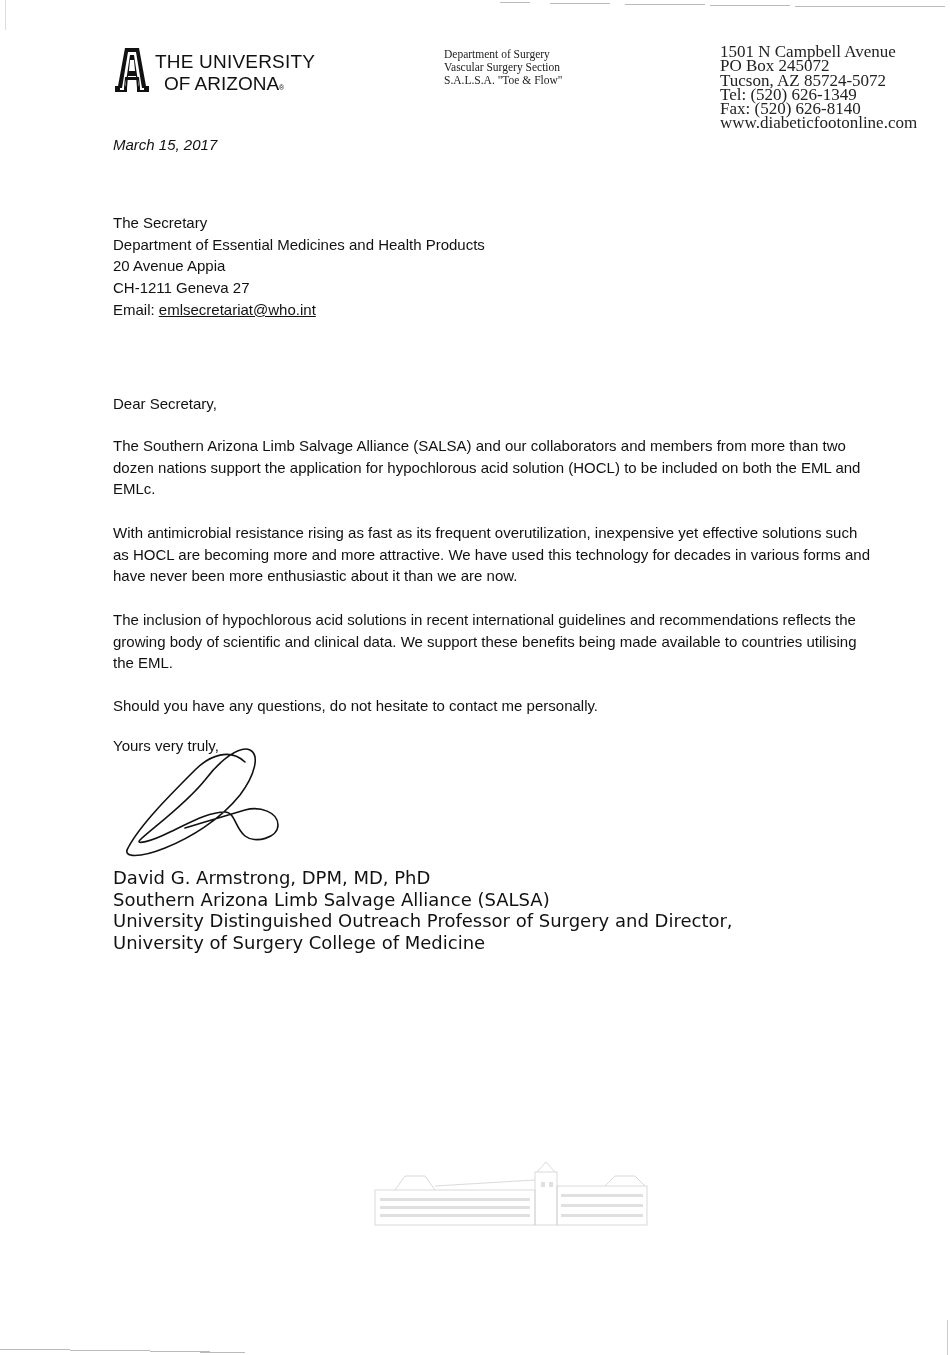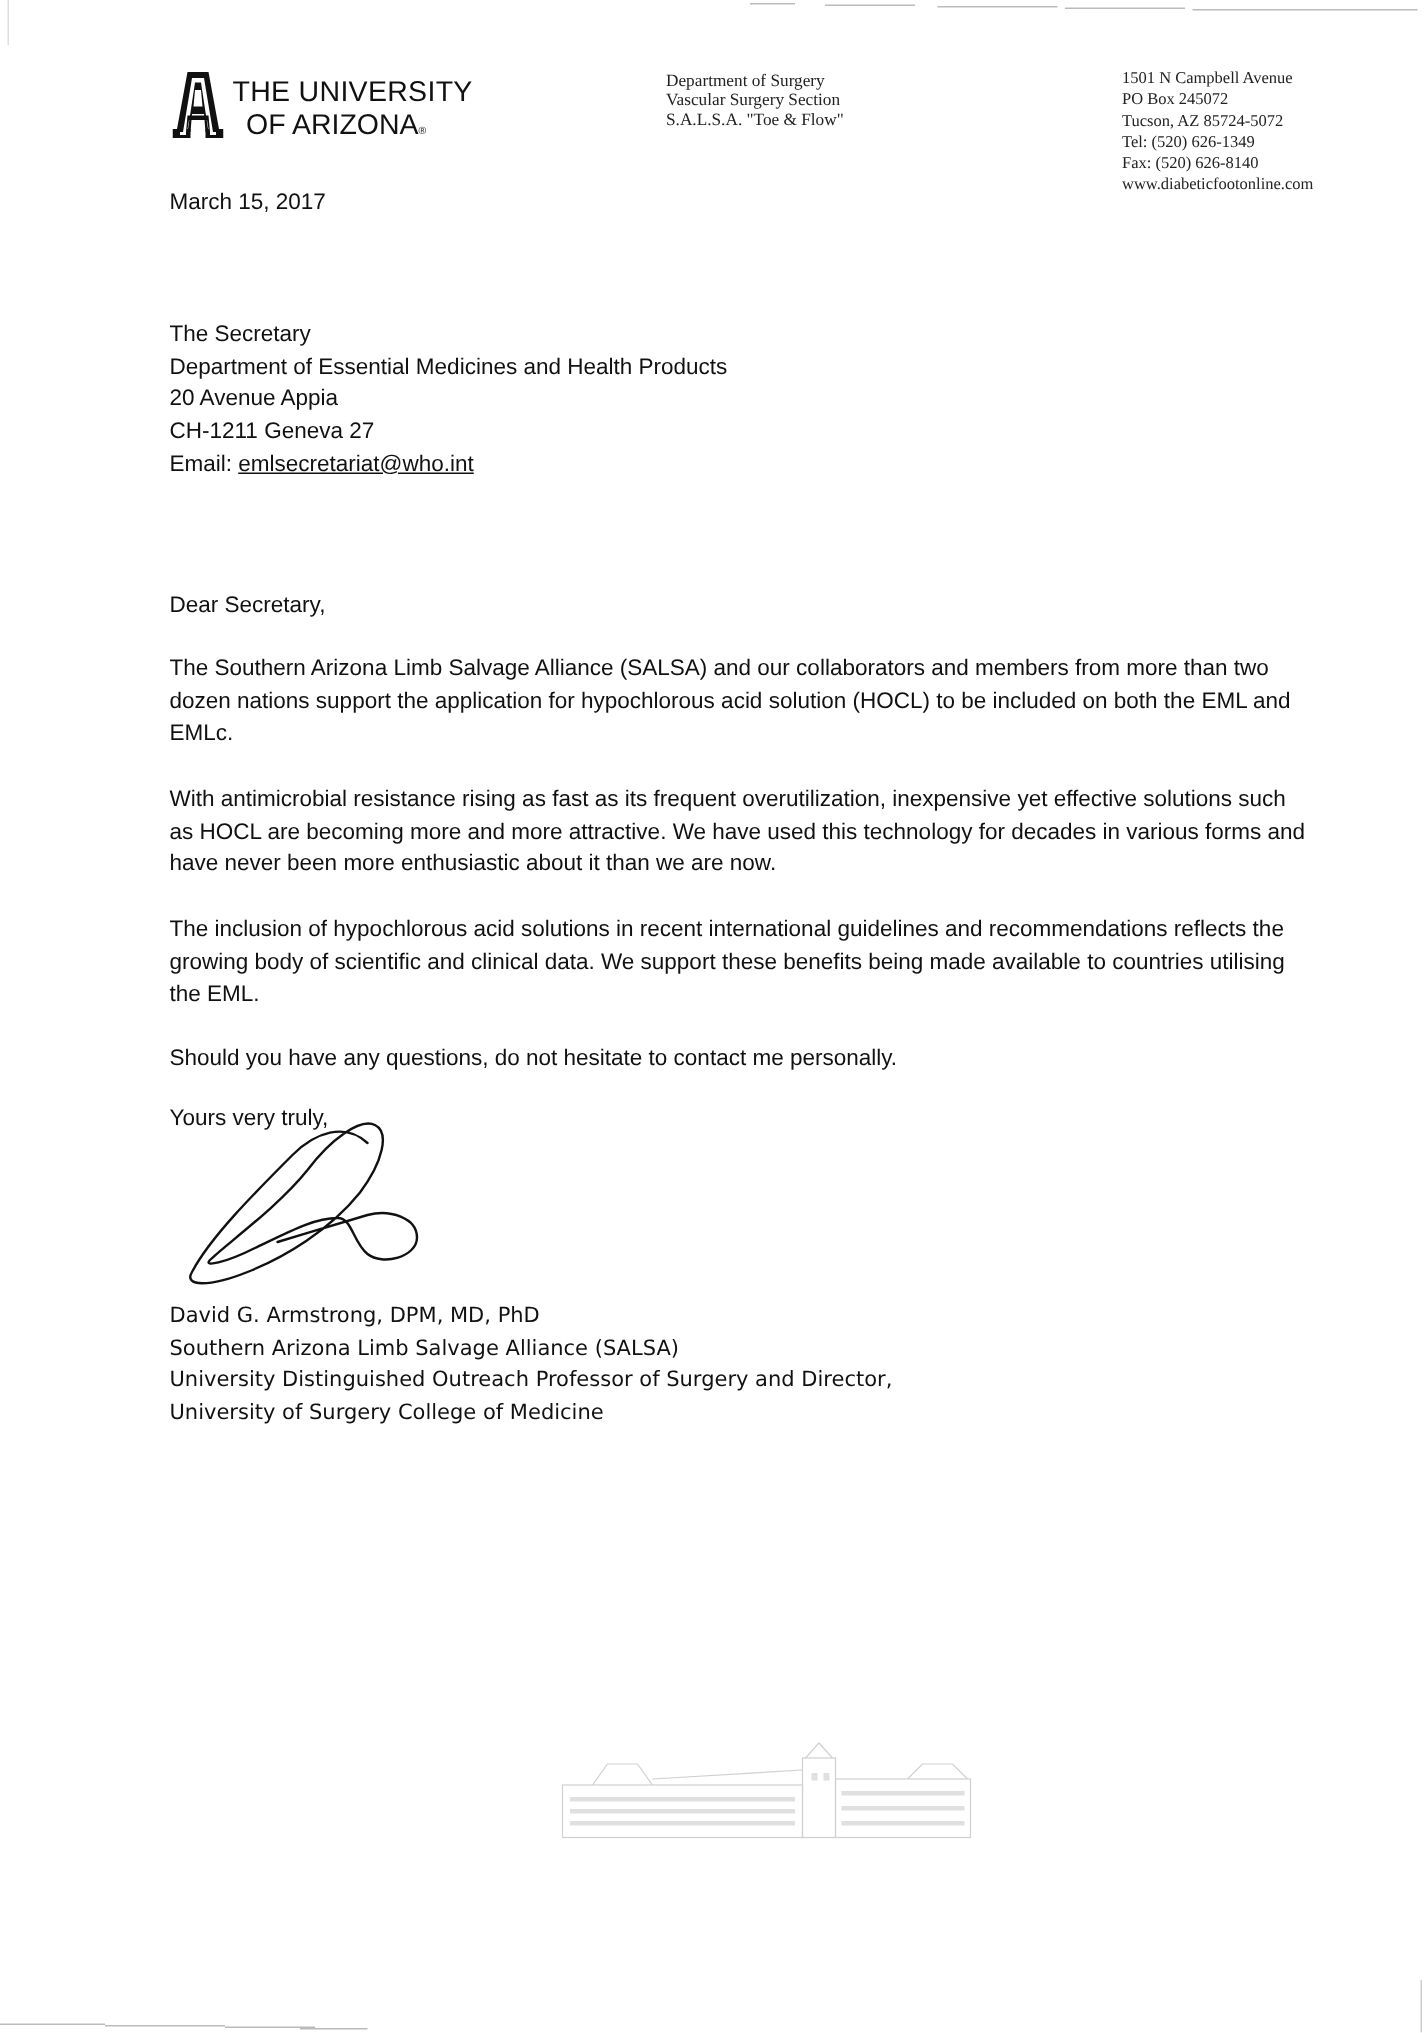--- a/index.html
+++ b/index.html
@@ -13,35 +13,35 @@
   .right-rule { position: absolute; right: 2px; bottom: 0; width: 1px; height: 35px; background: #ccc; }
 
   .logo { position: absolute; left: 115px; top: 46px; display: flex; align-items: flex-start; }
   .logo-mark { width: 34px; height: 48px; }
   .logo-text { margin-left: 6px; font-family: "Liberation Sans", sans-serif; color: #111; line-height: 1; }
   .logo-line1 { font-size: 19px; letter-spacing: 0.2px; margin-top: 6px; }
   .logo-line2 { font-size: 19px; margin-top: 3px; padding-left: 9px; }
   .reg { font-size: 7px; vertical-align: baseline; }
 
   .dept { position: absolute; left: 444px; top: 48px; font-family: "Liberation Serif", serif; font-size: 11.5px; line-height: 13px; color: #222; }
-  .addr { position: absolute; left: 720px; top: 45px; font-family: "Liberation Serif", serif; font-size: 11px; line-height: 14.3px; color: #222; margin-left: 28px; }
+  .addr { position: absolute; left: 720px; top: 45px; font-family: "Liberation Serif", serif; font-size: 17px; line-height: 14.3px; color: #222; }
 
   .body-text { font-family: "Liberation Sans", sans-serif; font-size: 15px; color: #111; }
-  .date { position: absolute; left: 113px; top: 126px; }
+  .date { position: absolute; left: 113px; top: 136px; font-style: italic; }
   .recipient { position: absolute; left: 113px; top: 212px; line-height: 21.7px; }
   .recipient a { color: #111; text-decoration: underline; }
   .salutation { position: absolute; left: 113px; top: 395px; }
   .para { position: absolute; left: 113px; width: 760px; line-height: 21.5px; margin: 0; }
   .p1 { top: 435px; }
   .p2 { top: 522px; }
   .p3 { top: 609px; }
   .p4 { top: 695px; }
   .closing { position: absolute; left: 113px; top: 737px; }
   .signature { position: absolute; left: 110px; top: 740px; width: 180px; height: 120px; }
-  .sig-block { position: absolute; left: 113px; top: 867px; line-height: 21.5px; font-family: "DejaVu Sans", sans-serif; font-size: 14px; }
+  .sig-block { position: absolute; left: 113px; top: 867px; line-height: 21.5px; font-family: "DejaVu Sans", sans-serif; font-size: 18px; }
 
   .building { position: absolute; left: 365px; top: 1160px; width: 300px; height: 70px; opacity: 0.45; }
 </style>
 </head>
 <body>
 
 <div class="page">
   <div class="scan-edge-top">
     <span style="left:0;width:30px;top:0"></span>
     <span style="left:50px;width:60px;top:1px"></span>

